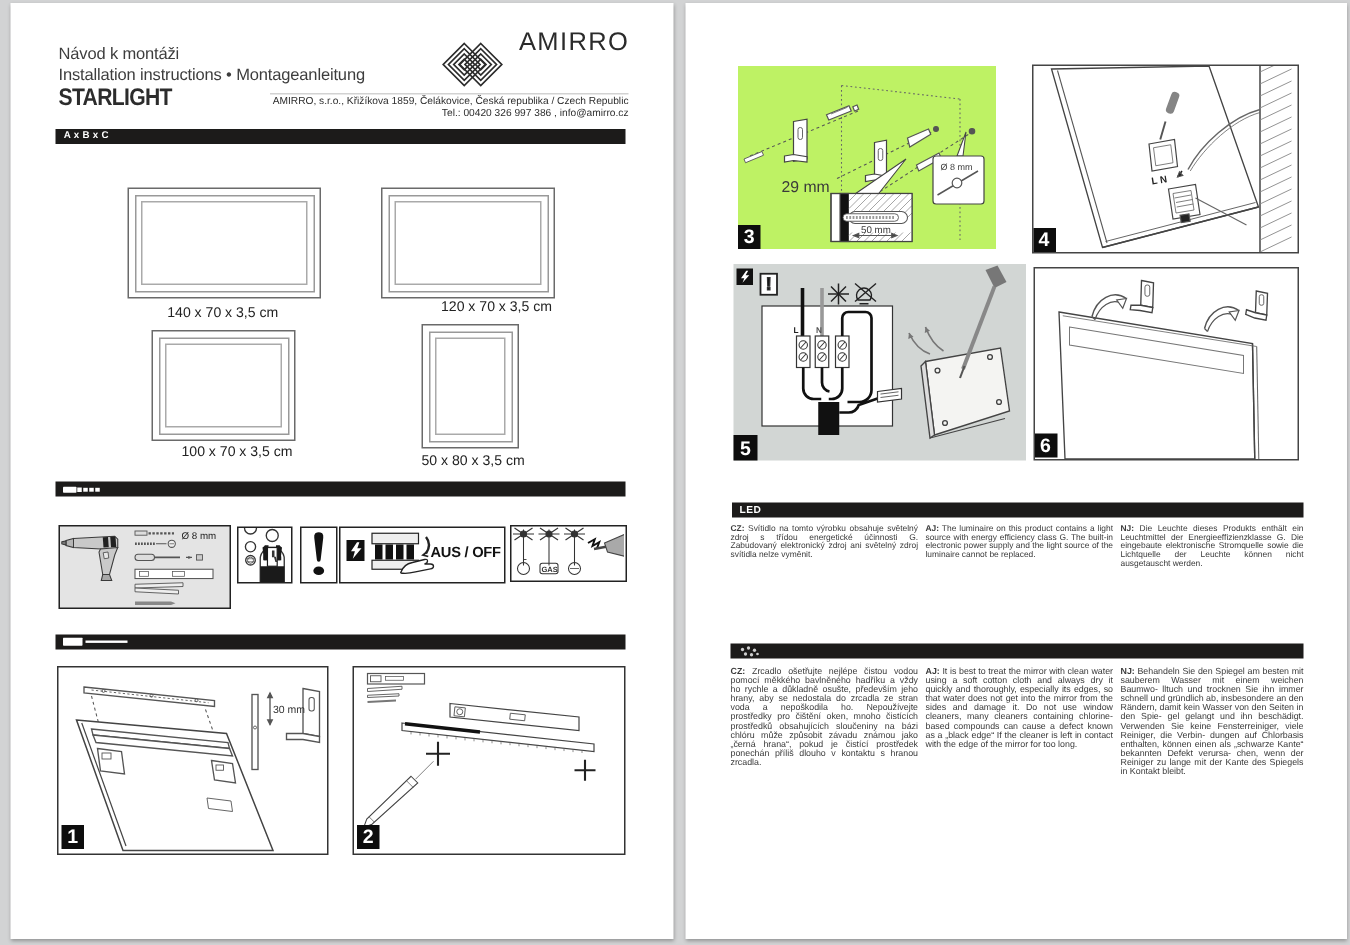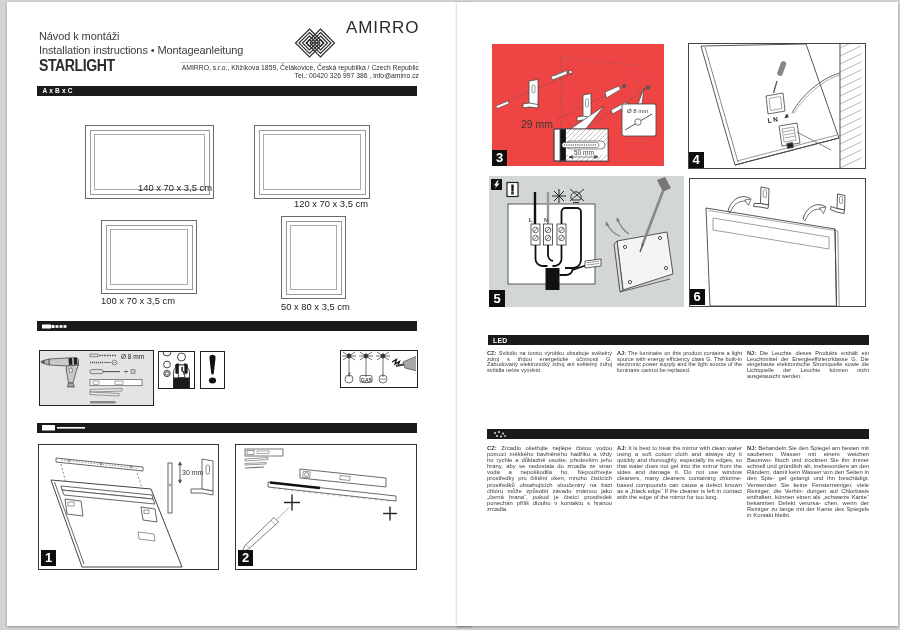--- a/index.html
+++ b/index.html
@@ -7,21 +7,21 @@
   .pg{position:absolute;background:#fff;box-shadow:0 1px 2.5px rgba(0,0,0,0.3);}
   .abs{position:absolute;}
   .bar{position:absolute;background:#1c1b1a;}
   .lbl{position:absolute;background:#0d0d0d;color:#fff;font-weight:bold;text-align:center;}
   .ibox{position:absolute;border:1.4px solid #222;background:#fff;}
   svg{display:block;}
 </style>
 </head>
 <body>
 
-<div class="pg" id="pgL" style="left:7px;top:2px;width:442px;height:624px;padding-left:23px;">
+<div class="pg" id="pgL" style="left:7px;top:2px;width:442px;height:624px;">
 
   <div class="abs" style="left:32px;top:26.5px;font-size:11px;color:#3d3d3d;letter-spacing:-0.1px;line-height:14.5px;">
     Návod k montáži<br>Installation instructions • Montageanleitung
   </div>
   <div class="abs" style="left:32px;top:55px;font-size:16px;font-weight:bold;color:#2c2c2c;letter-spacing:-0.5px;transform:scaleX(0.88);transform-origin:0 0;">STARLIGHT</div>
 
   <svg class="abs" style="left:284.5px;top:25px;" width="46" height="32" viewBox="0 0 46 32">
     <g fill="none" stroke="#2b2b2b" stroke-width="1.15">
       <path d="M17.5 2 L31.5 16 L17.5 30 L3.5 16 Z"></path>
       <path d="M17.5 5.5 L28 16 L17.5 26.5 L7 16 Z"></path>
@@ -41,33 +41,33 @@
   </div>
 
   <div class="bar" style="left:29.5px;top:83.5px;width:380.5px;height:10px;">
     <div class="abs" style="left:6px;top:1.5px;font-size:6.5px;font-weight:bold;color:#fff;letter-spacing:0.2px;">A x B x C</div>
   </div>
 
   <div class="abs" style="left:78px;top:123px;width:127px;height:72px;border:1px solid #6a6a6a;">
     <div class="abs" style="left:3.5px;top:3.5px;right:3.5px;bottom:3.5px;border:0.8px solid #999;"></div>
     <div class="abs" style="left:8px;top:8px;right:8px;bottom:8px;border:0.8px solid #aaa;"></div>
   </div>
-  <div class="abs" style="left:78px;top:180px;width:127px;text-align:right;font-size:9.4px;color:#222;">140 x 70 x 3,5 cm</div>
+  <div class="abs" style="left:78px;top:200px;width:127px;text-align:center;font-size:9.4px;color:#222;">140 x 70 x 3,5 cm</div>
 
   <div class="abs" style="left:247px;top:123px;width:114px;height:72px;border:1px solid #6a6a6a;">
     <div class="abs" style="left:3.5px;top:3.5px;right:3.5px;bottom:3.5px;border:0.8px solid #999;"></div>
     <div class="abs" style="left:8px;top:8px;right:8px;bottom:8px;border:0.8px solid #aaa;"></div>
   </div>
   <div class="abs" style="left:247px;top:195.5px;width:114px;text-align:right;font-size:9.4px;color:#222;">120 x 70 x 3,5 cm</div>
 
   <div class="abs" style="left:94px;top:218px;width:94px;height:72px;border:1px solid #6a6a6a;">
     <div class="abs" style="left:3.5px;top:3.5px;right:3.5px;bottom:3.5px;border:0.8px solid #999;"></div>
     <div class="abs" style="left:8px;top:8px;right:8px;bottom:8px;border:0.8px solid #aaa;"></div>
   </div>
-  <div class="abs" style="left:94px;top:293px;width:94px;font-size:9.4px;color:#222;">100 x 70 x 3,5 cm</div>
+  <div class="abs" style="left:94px;top:293px;width:94px;text-align:right;font-size:9.4px;color:#222;">100 x 70 x 3,5 cm</div>
 
   <div class="abs" style="left:274px;top:214px;width:63px;height:81px;border:1px solid #6a6a6a;">
     <div class="abs" style="left:3.5px;top:3.5px;right:3.5px;bottom:3.5px;border:0.8px solid #999;"></div>
     <div class="abs" style="left:8px;top:8px;right:8px;bottom:8px;border:0.8px solid #aaa;"></div>
   </div>
   <div class="abs" style="left:274px;top:299px;width:63px;text-align:right;font-size:9.4px;color:#222;white-space:nowrap;">50 x 80 x 3,5 cm</div>
 
   <div class="bar" style="left:29.5px;top:319px;width:380.5px;height:10px;">
     <svg class="abs" style="left:5px;top:1.5px;" width="26" height="7" viewBox="0 0 26 7">
       <rect x="0" y="1.5" width="9" height="4" fill="#fff" rx="0.5"></rect>
@@ -142,20 +142,42 @@
         <polygon points="27.2,11.7 29,13 28,21.5 26.2,21.5"></polygon>
       </g>
       <rect x="19.3" y="13" width="6.5" height="12.5" fill="#fff" stroke="#1a1a1a" stroke-width="0.8"></rect>
       <path d="M22.3 15 v4.5 h1.4 l0.9 3.2 h1.2 l-0.9 -3.6 h-0.9 v-4.1 z" fill="#333"></path>
     </svg>
   </div>
   <div class="ibox" style="left:192.5px;top:348.5px;width:23px;height:36px;">
     <svg width="23" height="36" viewBox="0 0 23 36">
       <path d="M9.2 3.5 Q11.5 2 13.8 3.5 Q14.8 4.5 14.5 6.5 L12.8 21 Q12.7 22.5 11.5 22.5 Q10.3 22.5 10.2 21 L8.5 6.5 Q8.2 4.5 9.2 3.5 Z" fill="#111"></path>
       <ellipse cx="11.5" cy="28.5" rx="3.6" ry="2.9" fill="#111"></ellipse>
+    </svg>
+  </div>
+  <div class="ibox" style="left:219px;top:348.5px;width:109px;height:36px;">
+    <svg width="109" height="36" viewBox="0 0 109 36">
+      <rect x="4" y="8" width="12" height="14" fill="#111"></rect>
+      <path d="M11 9.5 L7 15.5 h2.6 L8.2 20.5 L14 13.5 h-2.8 L12.6 9.5 z" fill="#fff"></path>
+      <g fill="none" stroke="#222" stroke-width="0.8">
+        <polygon points="20,6 52,6 52,26 20,26" fill="#fff" stroke="none"></polygon>
+        <rect x="21" y="3.5" width="31" height="7" fill="#eee"></rect>
+        <g fill="#111" stroke="none">
+          <rect x="23" y="11" width="5" height="10"></rect>
+            <rect x="30" y="11" width="5" height="10"></rect>
+            <rect x="37" y="11" width="5" height="10"></rect>
+            <rect x="44" y="11" width="5" height="10"></rect>
+        </g>
+        <rect x="21" y="21.5" width="31" height="6" fill="#eee"></rect>
+        <path d="M57 6 q4 5 0 11" stroke-width="1.6"></path>
+        <path d="M57.5 16 l-2.5 2 l3.5 1" stroke-width="1.2"></path>
+
+        <path d="M40 30 q2 -6 8 -7 l8 -2 q2 -0.5 2 1 q0 1.5 -2 2 l4 0 q2 0 2 1.5 q0 1.5 -2 1.8 l-10 2 q-6 1.5 -10 0.7" fill="#fff" stroke="#222" stroke-width="0.9"></path>
+      </g>
+      <text x="60" y="19" font-size="9.8" font-weight="bold" fill="#111" font-family="Liberation Sans" textLength="47">AUS / OFF</text>
     </svg>
   </div>
   <div class="ibox" style="left:332.5px;top:348px;width:76.5px;height:36px;">
     <svg width="75" height="36" viewBox="0 0 75 36">
       <g stroke="#333" stroke-width="0.7" fill="none">
         <g id="spark">
           <line x1="8" y1="2" x2="8" y2="26"></line>
           <line x1="1" y1="5" x2="15" y2="5"></line>
             <line x1="2" y1="1" x2="14" y2="9"></line>
             <line x1="14" y1="1" x2="2" y2="9"></line>
@@ -290,21 +312,21 @@
         <line x1="35" y1="75.5" x2="39.5" y2="80" stroke-width="0.5"></line>
       </g>
     </svg>
   </div>
   <div class="lbl" style="left:231px;top:548px;width:15px;height:16px;font-size:13px;line-height:16px;">2</div>
 
 </div>
 
 <div class="pg" id="pgR" style="left:457px;top:2px;width:441px;height:624px;">
 
-  <div class="abs" id="p3" style="left:35px;top:42px;width:172px;height:122px;background:#ef4444;">
+  <div class="abs" id="p3" style="left:35px;top:42px;width:172px;height:122px;background:#bef264;">
     <svg width="172" height="122" viewBox="0 0 172 122">
       <g fill="none" stroke="#555" stroke-width="0.8">
 
         <g stroke-dasharray="1.2,1.8" stroke-width="0.7" stroke="#666">
           <line x1="69" y1="13" x2="69" y2="86"></line>
           <line x1="148" y1="22" x2="148" y2="116"></line>
           <line x1="69" y1="13" x2="148" y2="22"></line>
         </g>
 
         <line x1="8" y1="60" x2="80" y2="30" stroke-dasharray="2,2" stroke-width="0.7"></line>

